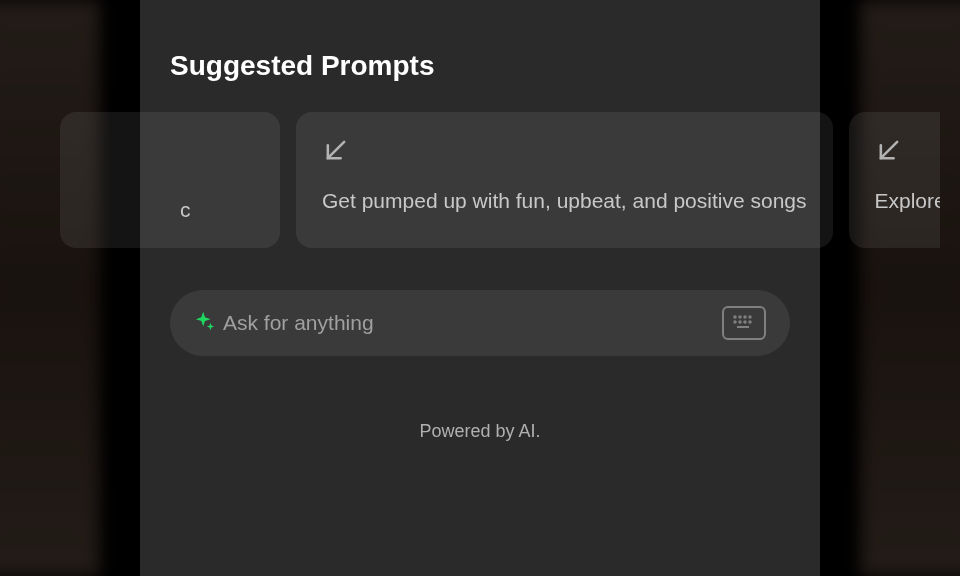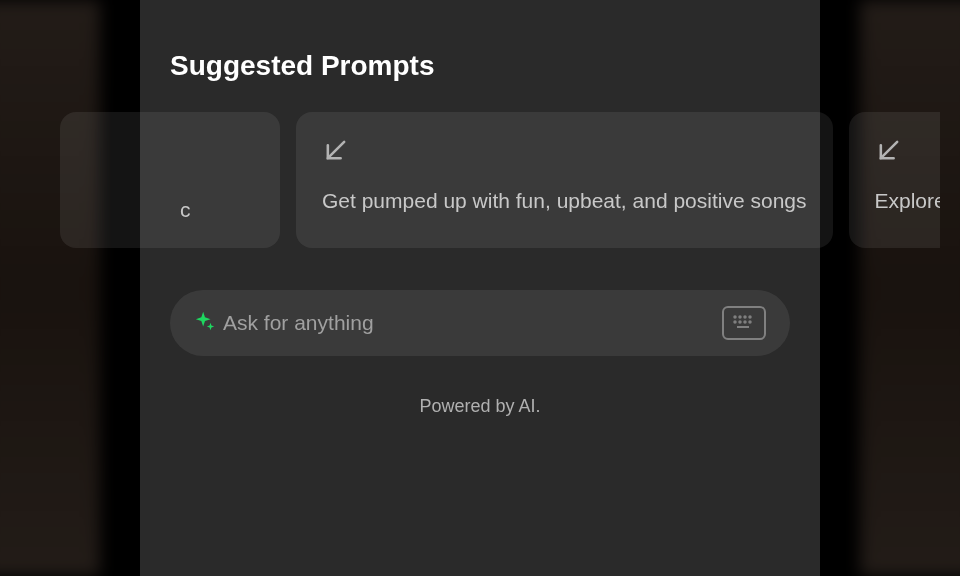--- a/index.html
+++ b/index.html
@@ -129,21 +129,21 @@
       justify-content: center;
       color: #808080;
       cursor: pointer;
       flex-shrink: 0;
     }
     
     .footer-text {
       text-align: center;
       color: #b0b0b0;
       font-size: 18px;
-      margin-top: 40px;
+      margin-top: 65px;
     }
   </style>
 </head>
 <body>
 
 <div class="bg-left"></div>
 <div class="bg-right"></div>
 
 <div class="app-panel">
 

